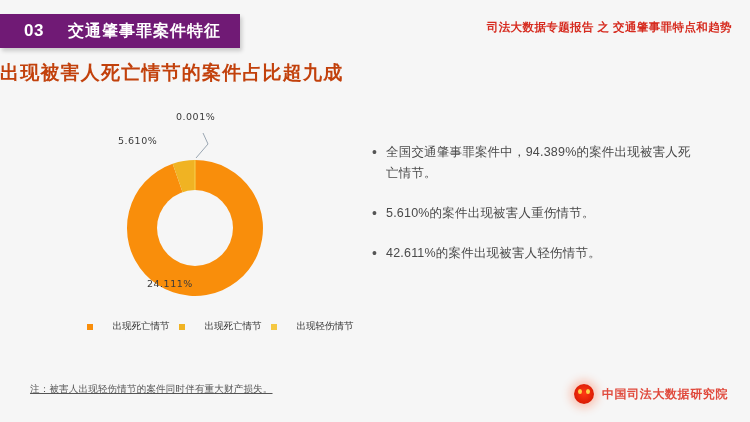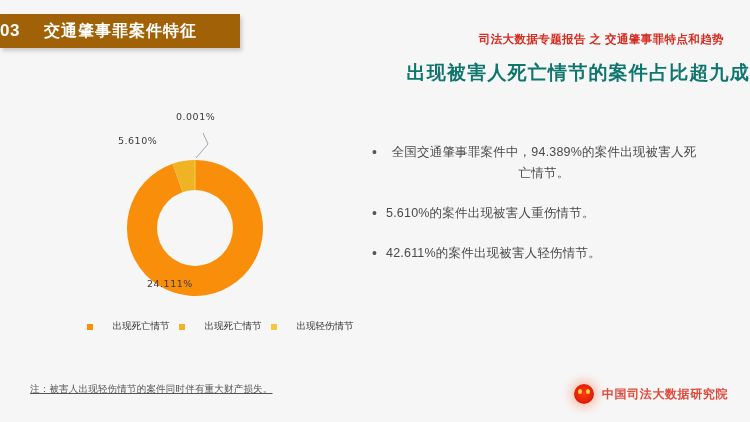--- a/index.html
+++ b/index.html
@@ -22,58 +22,58 @@
     overflow: hidden;
   }
 
   
   #section-tag {
     position: absolute;
     left: 0;
     top: 14px;
     width: 240px;
     height: 34px;
-    background: #a16207;
+    background: #701a75;
     box-shadow: 2px 3px 4px rgba(0,0,0,0.18);
     display: flex;
     align-items: center;
     box-sizing: border-box;
+    padding-left: 24px;
   }
   #section-number {
     color: #ffffff;
     font-size: 17px;
     font-weight: bold;
     letter-spacing: 0.5px;
   }
   #section-title {
     color: #ffffff;
     font-size: 16px;
     font-weight: bold;
     margin-left: 24px;
     letter-spacing: 1px;
   }
   #report-breadcrumb {
     position: absolute;
-    right: 26px;
+    right: 18px;
     top: 20px;
     color: #d62b1f;
     font-size: 11.5px;
     font-weight: bold;
     letter-spacing: 0.4px;
-    margin-top: 12px;
   }
 
   
   #slide-title {
     position: absolute;
     left: 0;
     right: 0;
     top: 60px;
-    text-align: right;
-    color: #0f766e;
+    text-align: left;
+    color: #c2410c;
     font-size: 19px;
     font-weight: bold;
     letter-spacing: 1.2px;
   }
 
   
   #chart-area {
     position: absolute;
     left: 90px;
     top: 110px;
@@ -164,21 +164,20 @@
     line-height: 21px;
     width: 14px;
     flex: 0 0 14px;
     text-align: left;
   }
   .bullet-text {
     color: #4a4a4a;
     font-size: 12.5px;
     line-height: 21px;
     letter-spacing: 0.2px;
-    text-align: center;
   }
 
   
   #footer-note {
     position: absolute;
     left: 30px;
     bottom: 26px;
     font-size: 9.5px;
     color: #555555;
     letter-spacing: 0.2px;

